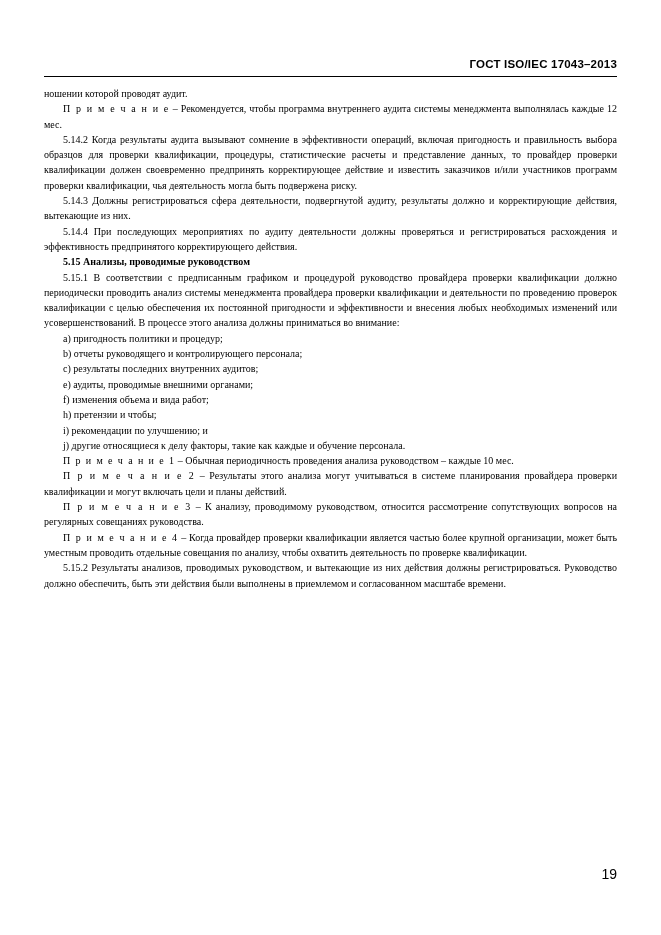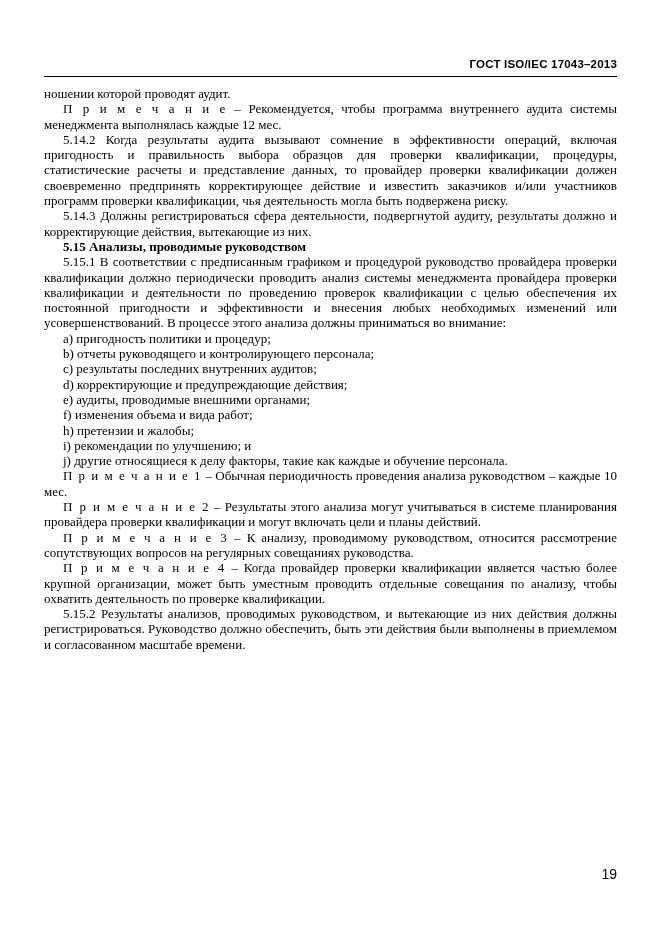--- a/index.html
+++ b/index.html
@@ -37,21 +37,21 @@
     left: 44px;
     right: 44px;
     height: 1px;
     background: #000000;
   }
   .content {
     position: absolute;
     top: 86px;
     left: 44px;
     width: 573px;
-    font-size: 13px;
+    font-size: 10px;
     line-height: 15.3px;
     text-align: justify;
   }
   .content p {
     margin: 0;
     text-align: justify;
     text-justify: inter-word;
   }
   .ind {
     text-indent: 19px;
@@ -84,29 +84,29 @@
 <div class="page">
 
   <div class="header">ГОСТ ISO/IEC 17043–2013</div>
   <div class="header-rule"></div>
 
   <div class="content">
     <p class="noind">ношении которой проводят аудит.</p>
     <p class="ind"><span class="spaced">П р и м е ч а н и е</span><span> – Рекомендуется, чтобы программа внутреннего аудита системы менеджмента выполнялась каждые 12 мес.</span></p>
     <p class="ind">5.14.2 Когда результаты аудита вызывают сомнение в эффективности операций, включая пригодность и правильность выбора образцов для проверки квалификации, процедуры, статистические расчеты и представление данных, то провайдер проверки квалификации должен своевременно предпринять корректирующее действие и известить заказчиков и/или участников программ проверки квалификации, чья деятельность могла быть подвержена риску.</p>
     <p class="ind">5.14.3 Должны регистрироваться сфера деятельности, подвергнутой аудиту, результаты должно и корректирующие действия, вытекающие из них.</p>
+    <p class="ind">5.14.4 При последующих мероприятиях по аудиту деятельности должны проверяться и регистрироваться расхождения и эффективность предпринятого корректирующего действия.</p>
     <p class="bold">5.15 Анализы, проводимые руководством</p>
     <p class="ind">5.15.1 В соответствии с предписанным графиком и процедурой руководство провайдера проверки квалификации должно периодически проводить анализ системы менеджмента провайдера проверки квалификации и деятельности по проведению проверок квалификации с целью обеспечения их постоянной пригодности и эффективности и внесения любых необходимых изменений или усовершенствований. В процессе этого анализа должны приниматься во внимание:</p>
     <p class="listitem">a) пригодность политики и процедур;</p>
     <p class="listitem">b) отчеты руководящего и контролирующего персонала;</p>
     <p class="listitem">c) результаты последних внутренних аудитов;</p>
-    <p class="listitem">d) корректирующие и предупреждающие действия;</p>
     <p class="listitem">e) аудиты, проводимые внешними органами;</p>
     <p class="listitem">f) изменения объема и вида работ;</p>
-    <p class="listitem">h) претензии и жалобы;</p>
+    <p class="listitem">h) претензии и чтобы;</p>
     <p class="listitem">i) рекомендации по улучшению; и</p>
     <p class="listitem">j) другие относящиеся к делу факторы, такие как каждые и обучение персонала.</p>
     <p class="ind"><span class="spaced">П р и м е ч а н и е  1</span><span> – Обычная периодичность проведения анализа руководством – каждые 10 мес.</span></p>
     <p class="ind"><span class="spaced">П р и м е ч а н и е  2</span><span> – Результаты этого анализа могут учитываться в системе планирования провайдера проверки квалификации и могут включать цели и планы действий.</span></p>
     <p class="ind"><span class="spaced">П р и м е ч а н и е  3</span><span> – К анализу, проводимому руководством, относится рассмотрение сопутствующих вопросов на регулярных совещаниях руководства.</span></p>
     <p class="ind"><span class="spaced">П р и м е ч а н и е  4</span><span> – Когда провайдер проверки квалификации является частью более крупной организации, может быть уместным проводить отдельные совещания по анализу, чтобы охватить деятельность по проверке квалификации.</span></p>
     <p class="ind">5.15.2 Результаты анализов, проводимых руководством, и вытекающие из них действия должны регистрироваться. Руководство должно обеспечить, быть эти действия были выполнены в приемлемом и согласованном масштабе времени.</p>
   </div>
 
   <div class="pagenum">19</div>

